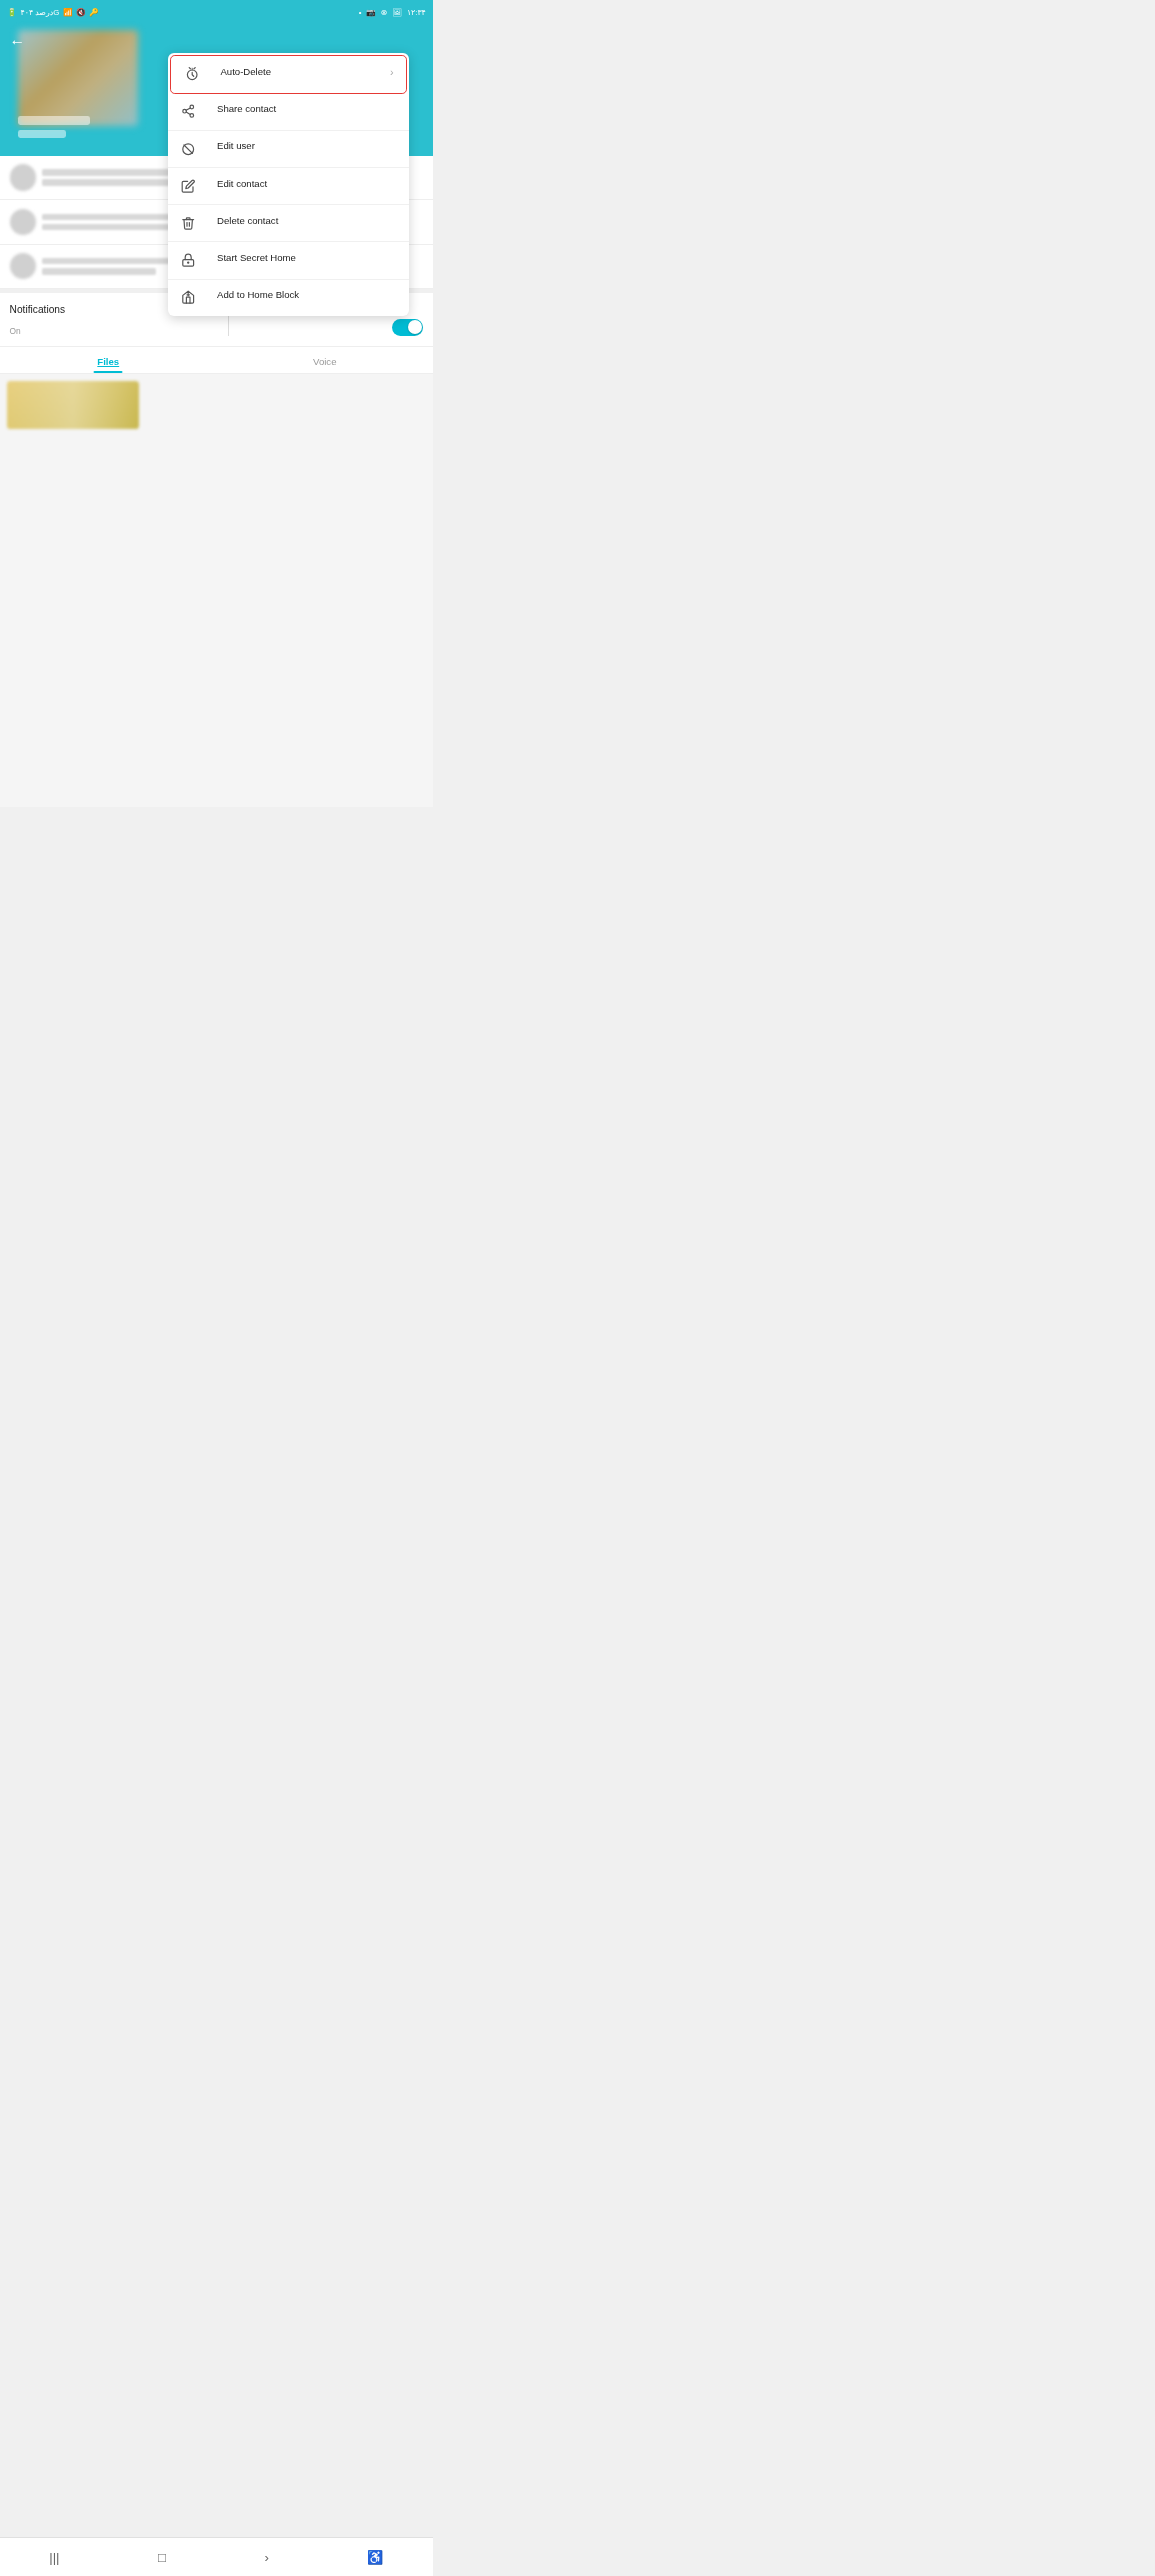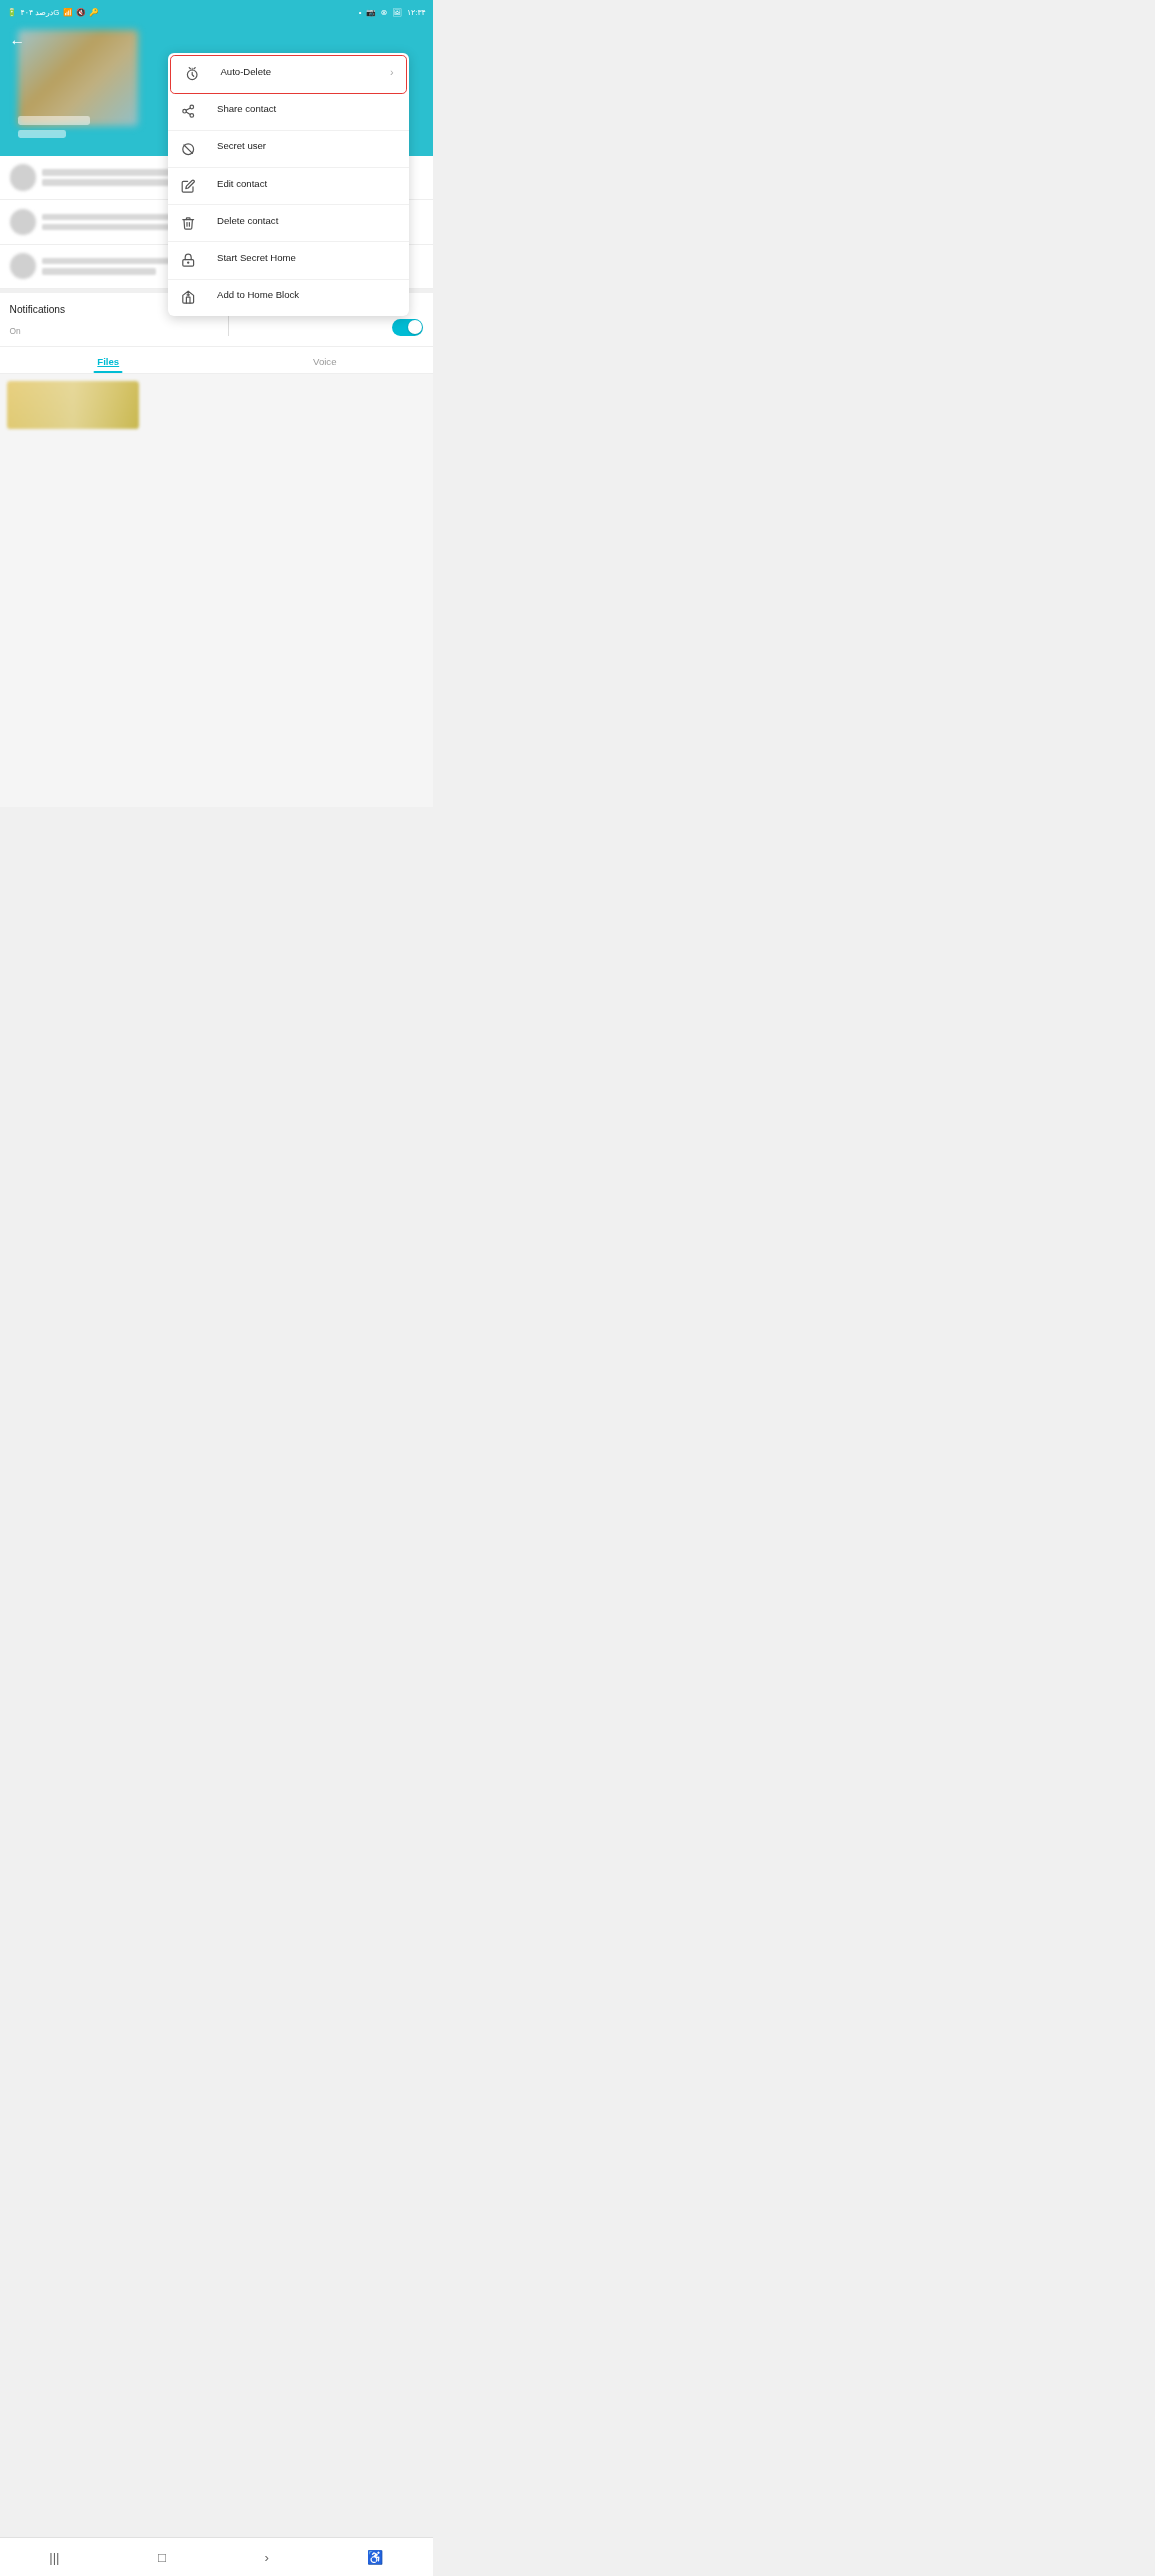--- a/index.html
+++ b/index.html
@@ -369,21 +369,21 @@
       <span class="menu-item-label">Share contact</span>
     </div>
 
     <div class="menu-item">
       <div class="menu-item-icon">
         <svg class="menu-svg" viewBox="0 0 24 24">
           <circle cx="12" cy="12" r="9"></circle>
           <line x1="4.93" y1="4.93" x2="19.07" y2="19.07"></line>
         </svg>
       </div>
-      <span class="menu-item-label">Secret user</span>
+      <span class="menu-item-label">Edit user</span>
     </div>
 
     <div class="menu-item">
       <div class="menu-item-icon">
         <svg class="menu-svg" viewBox="0 0 24 24">
           <path d="M11 4H4a2 2 0 0 0-2 2v14a2 2 0 0 0 2 2h14a2 2 0 0 0 2-2v-7"></path>
           <path d="M18.5 2.5a2.121 2.121 0 0 1 3 3L12 15l-4 1 1-4 9.5-9.5z"></path>
         </svg>
       </div>
       <span class="menu-item-label">Edit contact</span>

